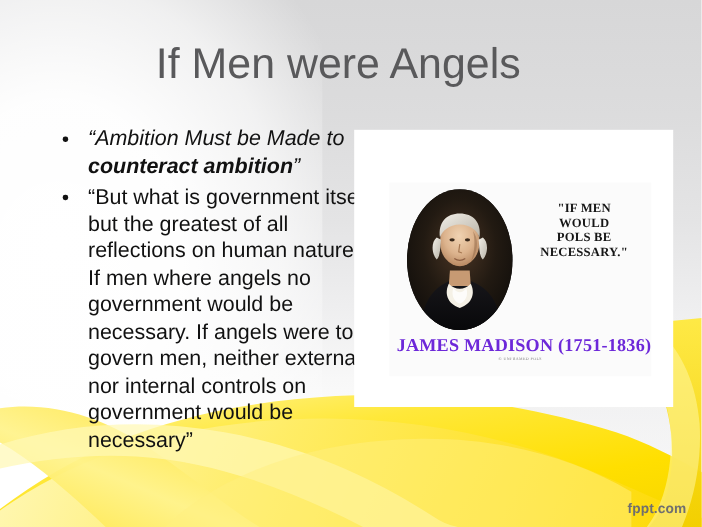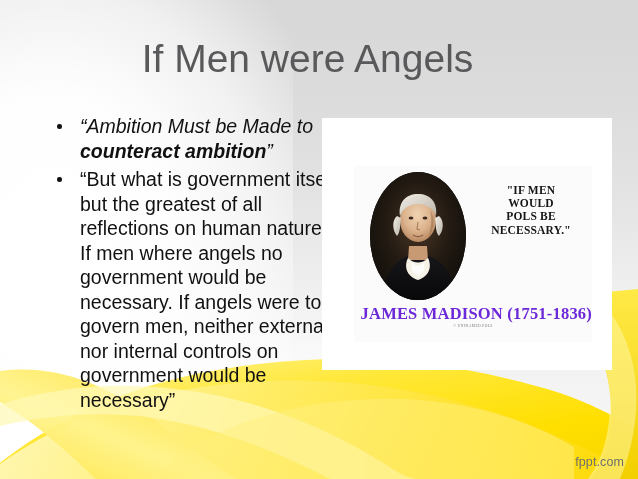--- a/index.html
+++ b/index.html
@@ -185,21 +185,21 @@
     letter-spacing: 0.4px;
     white-space: nowrap;
   }
 
   
   .watermark {
     position: absolute;
     right: 14px;
     bottom: 10px;
     font-size: 12.5px;
-    font-weight: normal;
+    font-weight: bold;
     color: #6f6f6f;
     letter-spacing: 0.1px;
   }
 </style>
 </head>
 <body>
 
 <div id="slide">
 
   <div class="bg-base"></div>

